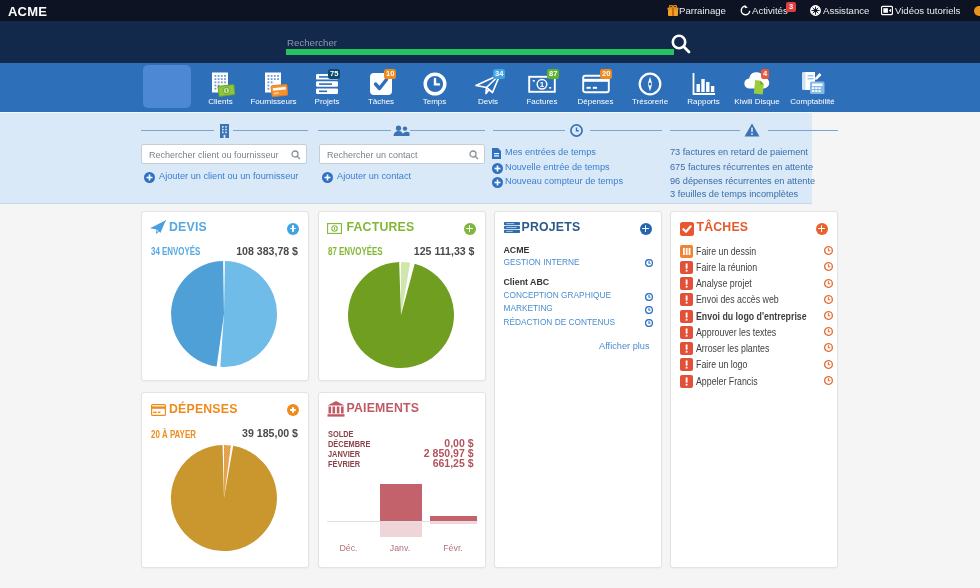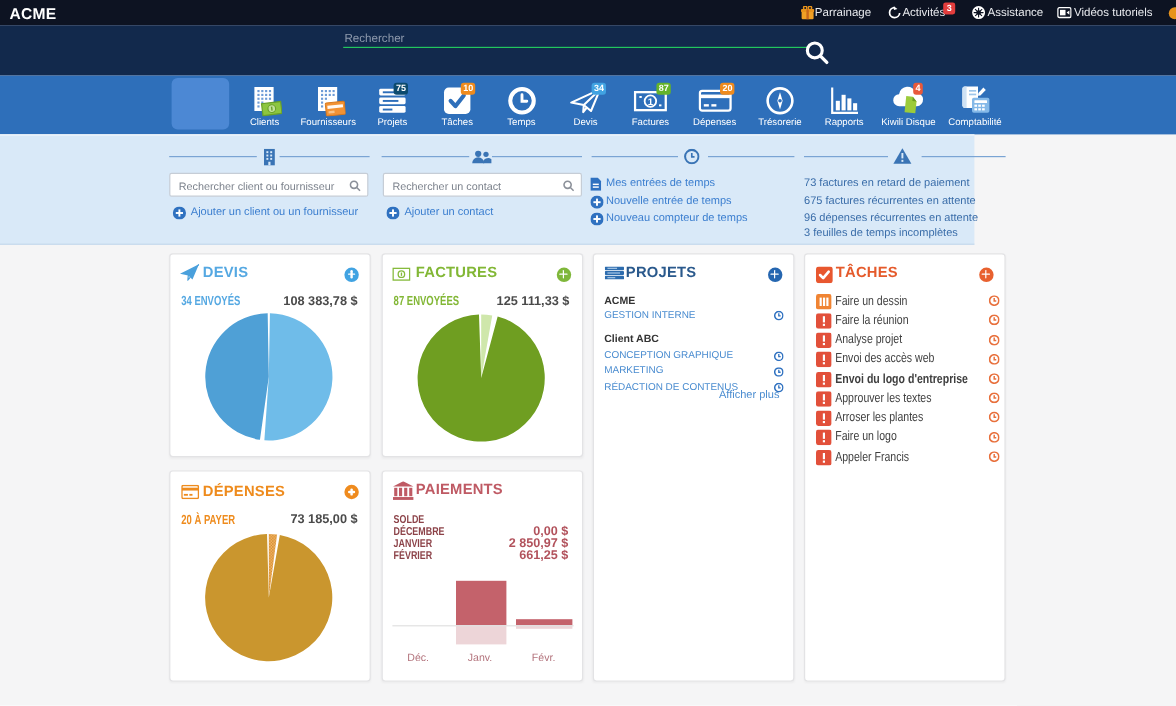--- a/index.html
+++ b/index.html
@@ -6,21 +6,21 @@
 html,body{margin:0;padding:0;}
 body{font-family:"Liberation Sans",sans-serif;}
 #app{position:relative;width:980px;height:588px;overflow:hidden;background:#f5f5f6;}
 .abs{position:absolute;}
 
 #topbar{position:absolute;left:0;top:0;width:980px;height:21px;background:#0d1322;}
 #topbar .brand{position:absolute;left:8px;top:4px;color:#fff;font-size:13px;font-weight:bold;letter-spacing:.2px;}
 .tmenu{position:absolute;top:0;height:21px;color:#e8eaee;font-size:9.6px;line-height:21px;white-space:nowrap;}
 
 #navybar{position:absolute;left:0;top:21px;width:980px;height:42px;background:#12294c;}
-#searchline{position:absolute;left:286px;top:0;width:388px;border-bottom:1px solid #22c55e;height:18px;}
+#searchline{position:absolute;left:286px;top:10px;width:388px;border-bottom:6px solid #22c55e;height:18px;}
 #searchline .ph{position:absolute;left:1px;top:6px;color:#8d99ac;font-size:9.7px;line-height:11px;}
 
 #navbar{position:absolute;left:0;top:63px;width:980px;height:49px;background:#2e6fba;}
 .nitem{position:absolute;top:0;width:54px;height:49px;text-align:center;}
 .nitem .lbl{position:absolute;left:-14px;width:82px;top:34px;color:#fff;font-size:8px;white-space:nowrap;text-align:center;}
 .nitem .ic{position:absolute;left:50%;top:8px;transform:translateX(-50%);}
 .nsel{position:absolute;left:142.5px;top:2px;width:48px;height:43px;background:#4c88d4;border-radius:5px;}
 .badge{position:absolute;border-radius:2.5px;color:#fff;font-size:7.5px;font-weight:bold;height:10px;line-height:10px;padding:0 2px;top:6px;}
 
 #panel{position:absolute;left:0;top:112px;width:812px;height:90px;background:#d9e9f8;border-top:1px solid #f2f7fc;border-bottom:1px solid #c5d9ec;}
@@ -441,21 +441,21 @@
   <div class="prow" style="left:9px;top:92.5px;color:#4a8cd0;">MARKETING</div>
   <svg class="clockico" style="left:150.5px;top:94px;width:8px;height:8px;" viewBox="0 0 11 11">
         <circle cx="5.5" cy="5.5" r="4.7" fill="none" stroke="#2f71c0" stroke-width="1.7"></circle>
         <path d="M5.5 2.8 L5.5 5.8 L7.6 5.8" fill="none" stroke="#2f71c0" stroke-width="1.5"></path>
       </svg>
   <div class="prow" style="left:9px;top:106px;color:#4a8cd0;">RÉDACTION DE CONTENUS</div>
   <svg class="clockico" style="left:150.5px;top:107px;width:8px;height:8px;" viewBox="0 0 11 11">
         <circle cx="5.5" cy="5.5" r="4.7" fill="none" stroke="#2f71c0" stroke-width="1.7"></circle>
         <path d="M5.5 2.8 L5.5 5.8 L7.6 5.8" fill="none" stroke="#2f71c0" stroke-width="1.5"></path>
       </svg>
-  <div class="prow" style="right:11px;top:113px;color:#4a8cd0;text-align:center;font-size:9.2px;">Afficher plus</div>
+  <div class="prow" style="right:11px;top:130px;color:#4a8cd0;text-align:center;font-size:9.2px;">Afficher plus</div>
 </div>
 
 <div class="card" style="left:669.5px;top:210.5px;width:168px;height:357.5px;">
   <svg style="position:absolute;left:9.5px;top:10px" width="14" height="14" viewBox="0 0 14 14">
         <rect x="0" y="0" width="14" height="14" rx="2.5" fill="#e8572f"></rect>
         <path d="M3.4 7.2 L6 9.8 L10.6 4.4" fill="none" stroke="#fff" stroke-width="2.2" stroke-linecap="round" stroke-linejoin="round"></path>
       </svg>
   <div class="ctitle" style="left:26px;top:8px;color:#e55a2b;">TÂCHES</div>
   <div class="plus" style="left:145px;top:11px;background:#e8612f;"></div>
     <svg class="abs" style="left:9.5px;top:33px" width="13" height="13" viewBox="0 0 13 13">
@@ -554,21 +554,21 @@
 <div class="card" style="left:141px;top:392px;width:168px;height:176px;">
   <svg style="position:absolute;left:9px;top:10.5px" width="15" height="12" viewBox="0 0 15 12">
         <rect x="0.6" y="0.6" width="13.8" height="10.8" rx="1" fill="none" stroke="#ee8b1d" stroke-width="1.2"></rect>
         <rect x="0.6" y="2.4" width="13.8" height="2.4" fill="#ee8b1d"></rect>
         <rect x="2.2" y="7.6" width="3.4" height="1.5" fill="#ee8b1d"></rect>
         <rect x="6.8" y="7.6" width="2.6" height="1.5" fill="#ee8b1d"></rect>
       </svg>
   <div class="ctitle" style="left:27px;top:9px;color:#ee8b1d;">DÉPENSES</div>
   <div class="plus" style="left:145px;top:11px;background:#ef8b1e;"></div>
   <div class="csub" style="left:9px;top:35.5px;color:#ee8b1d;"><span class="sx">20 À PAYER</span></div>
-  <div class="cval" style="right:10px;top:35px;">73 185,00 $</div>
+  <div class="cval" style="right:10px;top:35px;">39 185,00 $</div>
   <svg style="position:absolute;left:27px;top:50px" width="110" height="110" viewBox="0 0 110 110">
     <defs>
           <pattern id="hatch" width="2.4" height="2.4" patternUnits="userSpaceOnUse">
             <rect width="2.4" height="2.4" fill="#f3b264"></rect>
             <circle cx="0.7" cy="0.7" r="0.7" fill="#d08d2e"></circle>
             <circle cx="1.9" cy="1.9" r="0.55" fill="#d08d2e"></circle>
           </pattern>
         </defs>
     <path d="M55 55 L55 2 A53 53 0 0 1 61.92 2.45 Z" fill="url(#hatch)"></path>
     <path d="M55 55 L64.2 2.82 A53 53 0 1 1 53.52 2.02 Z" fill="#ca962e"></path>

